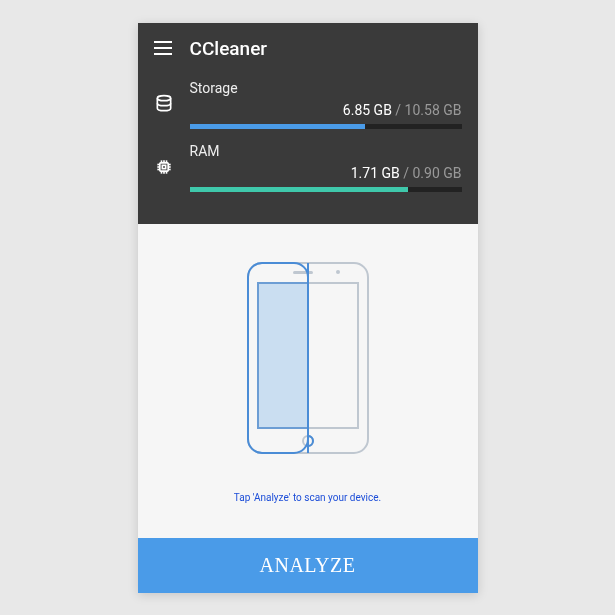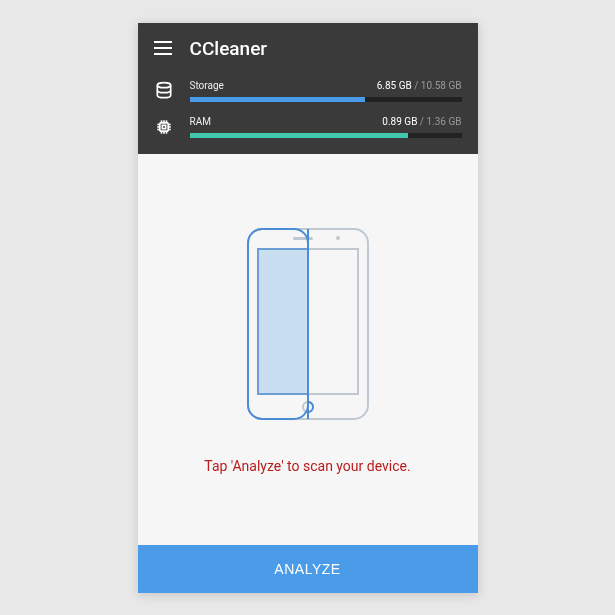--- a/index.html
+++ b/index.html
@@ -17,69 +17,69 @@
       height: 570px;
       background: #fff;
       box-shadow: 0 2px 10px rgba(0,0,0,0.15);
       overflow: hidden;
       display: flex;
       flex-direction: column;
     }
     .header {
       background: #3a3a3a;
       color: #fff;
-      padding: 14px 16px 16px;
+      padding: 14px 16px 32px;
     }
     .titlebar {
       display: flex;
       align-items: center;
       gap: 18px;
       margin-bottom: 20px;
     }
     .menu-icon { display: flex; flex-direction: column; gap: 4px; cursor: pointer; }
     .menu-icon span { width: 18px; height: 2px; background: #fff; }
     .app-title { font-size: 19px; font-weight: 500; }
     .metric { display: flex; align-items: center; gap: 16px; margin-bottom: 14px; }
     .metric:last-child { margin-bottom: 0; justify-content: flex-end; }
     .metric-icon { width: 20px; height: 20px; flex-shrink: 0; }
     .metric-body { flex: 1; }
-    .metric-row { display: flex; justify-content: space-between; font-size: 10px; margin-bottom: 6px; }
+    .metric-row { display: flex; justify-content: space-between; font-size: 14px; margin-bottom: 6px; }
     .metric-label { color: #eee; }
-    .metric-values { color: #fff; }
+    .metric-values { color: #fff; margin-top: 22px; }
     .metric-values .total { color: #999; }
     .bar { height: 5px; background: #222; width: 100%; }
     .bar-fill { height: 100%; }
     .bar-storage { background: #4a9be8; width: 64.7%; }
     .bar-ram { background: #3fc8ab; width: 80.3%; }
     .content {
       flex: 1;
       background: #f6f6f6;
       display: flex;
       flex-direction: column;
       align-items: center;
       justify-content: center;
       gap: 30px;
       padding: 20px;
     }
     .illustration { position: relative; }
-    .hint { color: #b91c1c; font-size: 14px; }
+    .hint { color: #1d4ed8; font-size: 10px; }
     .footer {
       display: flex;
       background: #4a9be8;
     }
     .footer button {
       flex: 1;
       background: transparent;
       border: none;
       color: #fff;
-      font-size: 14px;
+      font-size: 20px;
       letter-spacing: 0.5px;
       padding: 16px 0;
       cursor: pointer;
-      font-family: Liberation Sans, sans-serif;
+      font-family: Liberation Serif, serif;
     }
     .footer button.dim { color: rgba(255,255,255,0.7); }
   </style>
 </head>
 <body>
 
 <div class="phone">
   <div class="header">
     <div class="titlebar">
       <div class="menu-icon">
@@ -123,21 +123,21 @@
           <line x1="4" y1="12" x2="7" y2="12"></line>
           <line x1="4" y1="15" x2="7" y2="15"></line>
         <line x1="17" y1="9" x2="20" y2="9"></line>
           <line x1="17" y1="12" x2="20" y2="12"></line>
           <line x1="17" y1="15" x2="20" y2="15"></line>
       </svg>
       <div class="metric-body">
         <div class="metric-row">
           <span class="metric-label">RAM</span>
           <span class="metric-values">
-            <span>0.89 GB</span><span class="total"> / <span>1.36 GB</span></span>
+            <span>1.71 GB</span><span class="total"> / <span>0.90 GB</span></span>
           </span>
         </div>
         <div class="bar">
           <div class="bar-fill bar-ram"></div>
         </div>
       </div>
     </div>
   </div>
 
   <div class="content">

